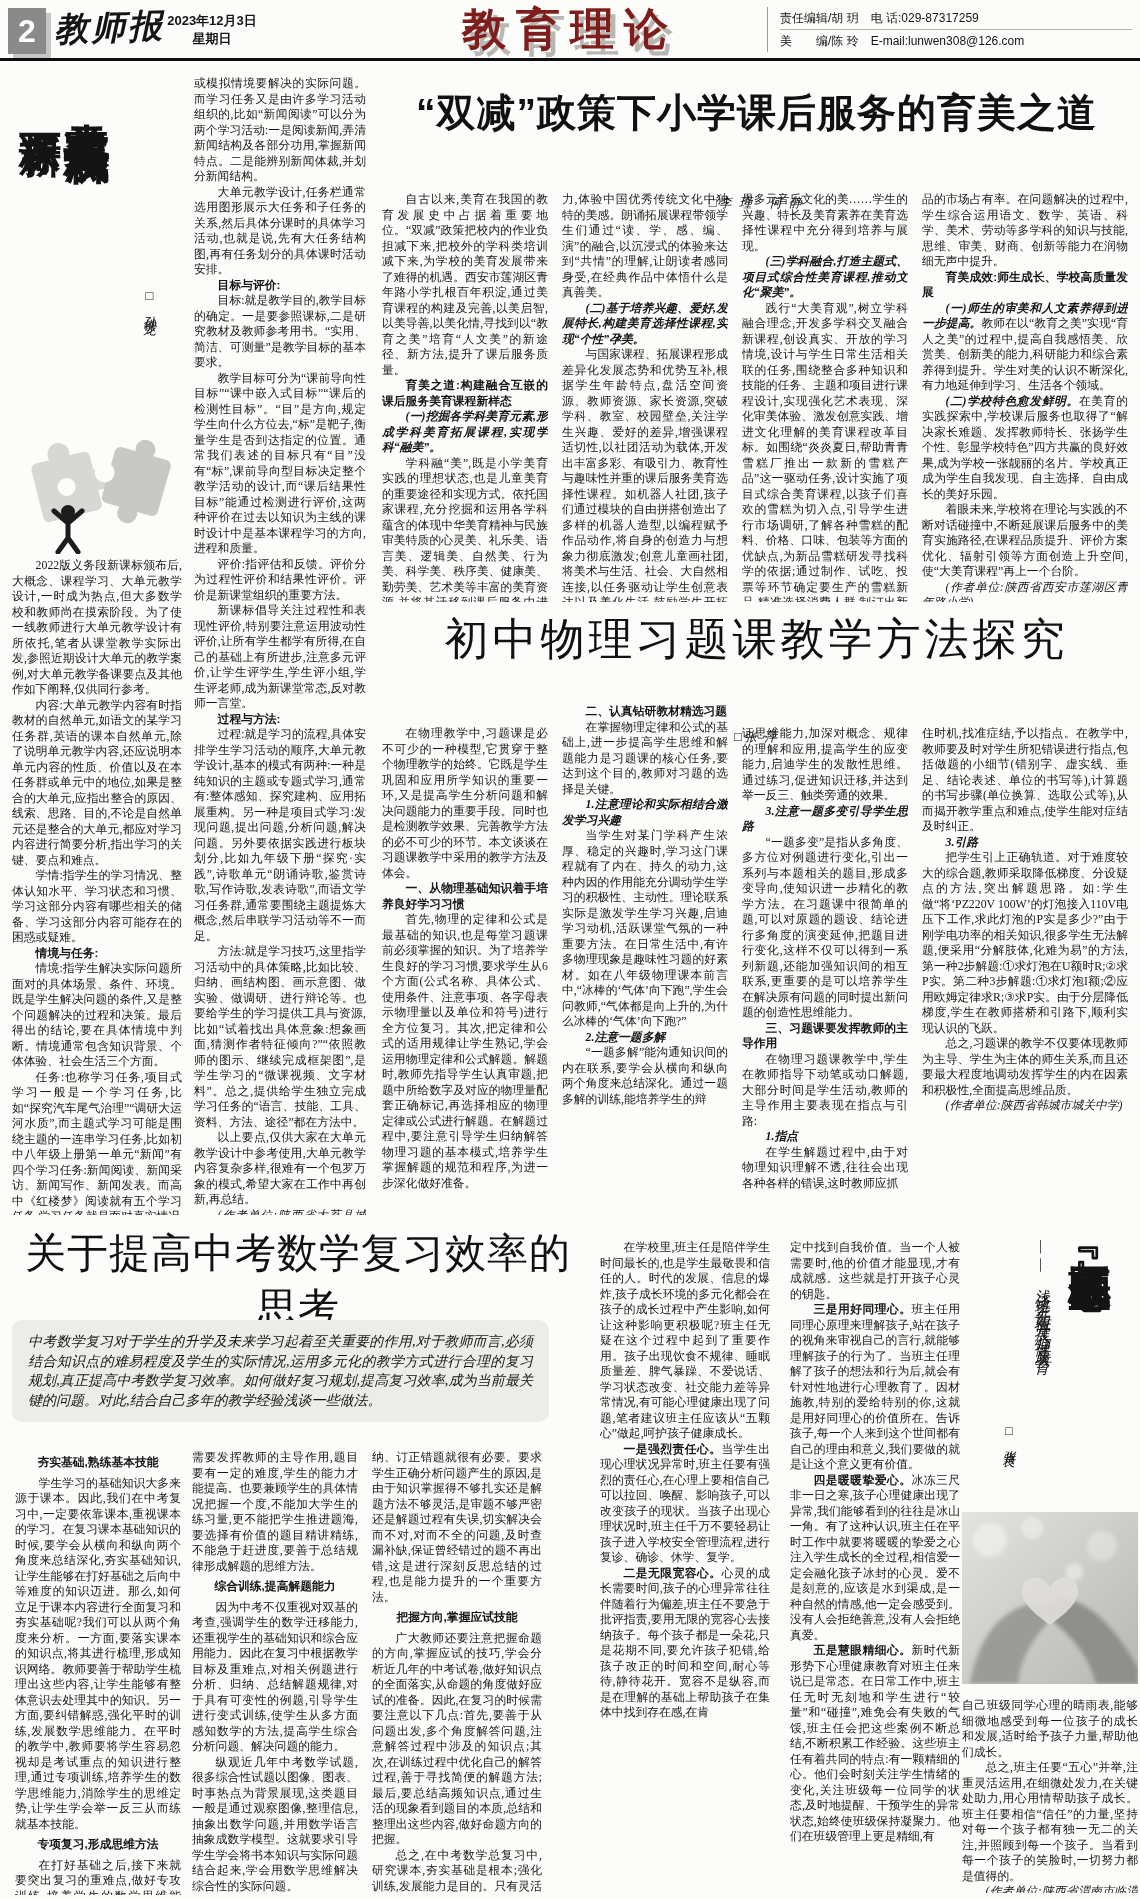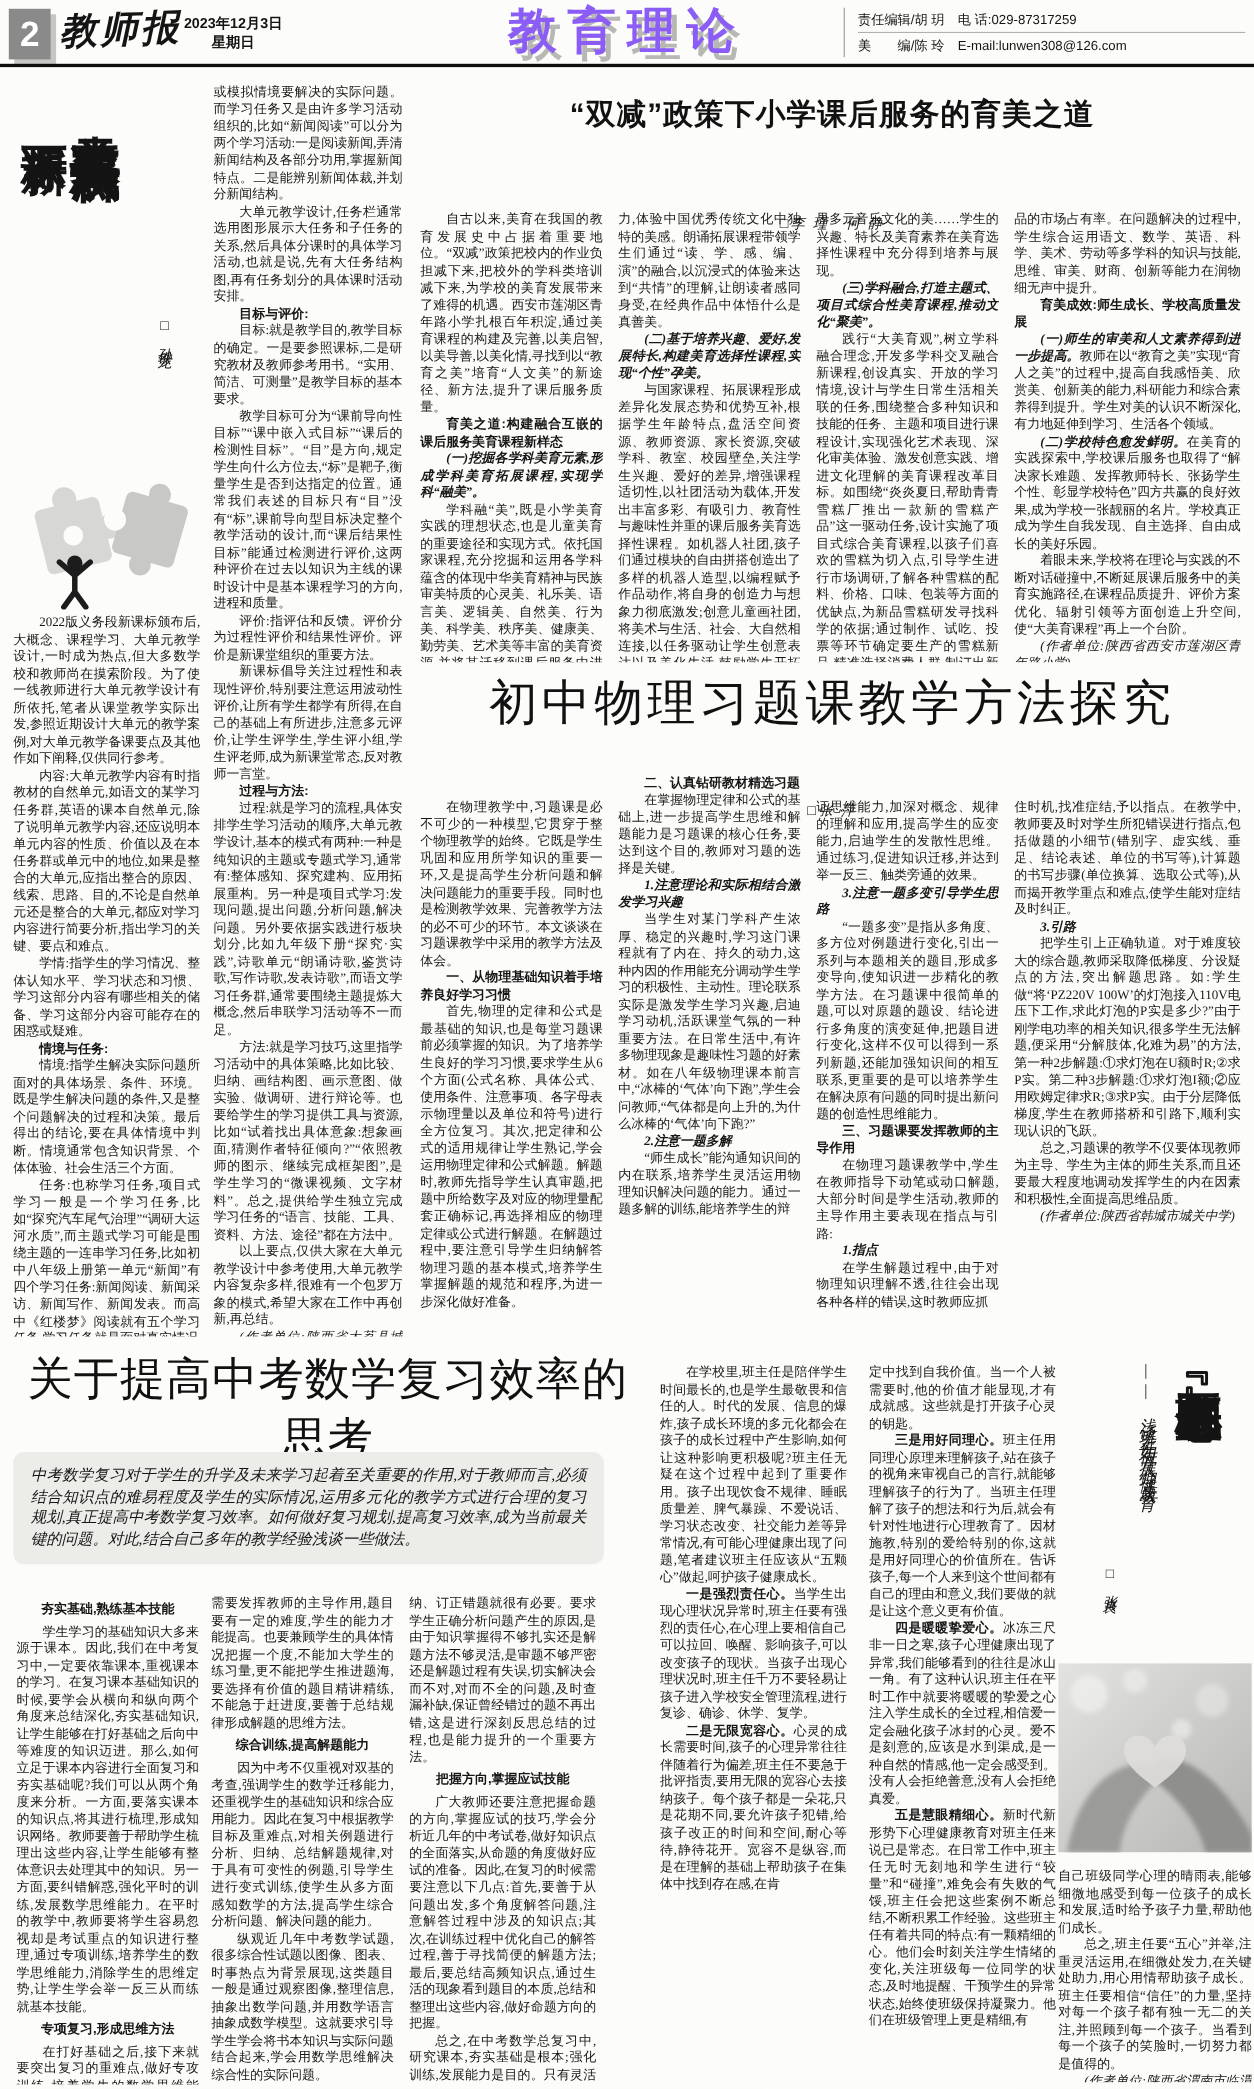--- a/index.html
+++ b/index.html
@@ -6,21 +6,21 @@
   #paper{position:relative;width:1140px;height:1899px;margin:0 auto;background:#fcfcfa;color:#141414;
          font-family:"Liberation Serif",serif;overflow:hidden;}
   
   .pagenum{position:absolute;left:8px;top:8px;width:38px;height:46px;background:#8a8a8a;color:#fff;
            font:bold 32px/46px "Liberation Sans",sans-serif;text-align:center;box-shadow:5px 5px 0 #c6c6c4;}
   .masthead{position:absolute;left:54px;top:8px;font:bold italic 34px/40px "Liberation Serif",serif;
             letter-spacing:3px;transform:rotate(-2deg);}
   .datebox{position:absolute;left:152px;top:12px;width:120px;text-align:center;
            font:bold 13px/18px "Liberation Sans",sans-serif;}
   .section-title{position:absolute;left:50%;top:4px;transform:translateX(-50%);
-           font:900 44px/50px "Liberation Sans",sans-serif;letter-spacing:10px;color:#8b5cf6;
+           font:900 44px/50px "Liberation Sans",sans-serif;letter-spacing:10px;color:#7f1d1d;
            text-shadow:5px 6px 0 #b7b7b4;}
   .editors{position:absolute;right:8px;top:7px;width:352px;font:12px/22px "Liberation Sans",sans-serif;
            border-left:1px solid #9a9a98;padding-left:12px;}
   .editors .ed-row{white-space:nowrap;}
   .editors .ed-row:first-child{border-bottom:1px solid #b0b0ae;}
   .headrule{position:absolute;left:0;top:58px;width:1140px;height:3px;background:#0e0e0e;}
   
   .col{position:absolute;font-size:11.8px;line-height:15.5px;text-align:justify;overflow:hidden;color:#161616;}
   .col p{margin:0;text-indent:2em;}
   .col p.cont{text-indent:0;}
@@ -110,21 +110,21 @@
     <p>教学目标可分为“课前导向性目标”“课中嵌入式目标”“课后的检测性目标”。“目”是方向,规定学生向什么方位去,“标”是靶子,衡量学生是否到达指定的位置。通常我们表述的目标只有“目”没有“标”,课前导向型目标决定整个教学活动的设计,而“课后结果性目标”能通过检测进行评价,这两种评价在过去以知识为主线的课时设计中是基本课程学习的方向,进程和质量。</p>
     <p>评价:指评估和反馈。评价分为过程性评价和结果性评价。评价是新课堂组织的重要方法。</p>
     <p>新课标倡导关注过程性和表现性评价,特别要注意运用波动性评价,让所有学生都学有所得,在自己的基础上有所进步,注意多元评价,让学生评学生,学生评小组,学生评老师,成为新课堂常态,反对教师一言堂。</p>
     <p class="hd">过程与方法:</p>
     <p>过程:就是学习的流程,具体安排学生学习活动的顺序,大单元教学设计,基本的模式有两种:一种是纯知识的主题或专题式学习,通常有:整体感知、探究建构、应用拓展重构。另一种是项目式学习:发现问题,提出问题,分析问题,解决问题。另外要依据实践进行板块划分,比如九年级下册“探究·实践”,诗歌单元“朗诵诗歌,鉴赏诗歌,写作诗歌,发表诗歌”,而语文学习任务群,通常要围绕主题提炼大概念,然后串联学习活动等不一而足。</p>
     <p>方法:就是学习技巧,这里指学习活动中的具体策略,比如比较、归纳、画结构图、画示意图、做实验、做调研、进行辩论等。也要给学生的学习提供工具与资源,比如“试着找出具体意象:想象画面,猜测作者特征倾向?”“依照教师的图示、继续完成框架图”,是学生学习的“微课视频、文字材料”。总之,提供给学生独立完成学习任务的“语言、技能、工具、资料、方法、途径”都在方法中。</p>
     <p>以上要点,仅供大家在大单元教学设计中参考使用,大单元教学内容复杂多样,很难有一个包罗万象的模式,希望大家在工作中再创新,再总结。</p>
     <p class="credit">(作者单位:陕西省大荔县城郊中学)</p>
   </div>
 
-  <div class="a-title" style="left:378px;top:86px;width:757px;font-size:27px;font-weight:900;letter-spacing:1px;">“双减”政策下小学课后服务的育美之道</div>
+  <div class="a-title" style="left:378px;top:86px;width:757px;font-size:39px;font-weight:900;letter-spacing:1px;">“双减”政策下小学课后服务的育美之道</div>
   <div class="a-author" style="left:378px;top:158px;width:757px;">□李 瑾　何 静</div>
 
   <div class="col" style="left:382px;top:192px;width:166px;height:410px;">
     <p>自古以来,美育在我国的教育发展史中占据着重要地位。“双减”政策把校内的作业负担减下来,把校外的学科类培训减下来,为学校的美育发展带来了难得的机遇。西安市莲湖区青年路小学扎根百年积淀,通过美育课程的构建及完善,以美启智,以美导善,以美化情,寻找到以“教育之美”培育“人文美”的新途径、新方法,提升了课后服务质量。</p>
     <p class="hd">育美之道:构建融合互嵌的课后服务美育课程新样态</p>
     <p class="kai">(一)挖掘各学科美育元素,形成学科美育拓展课程,实现学科“融美”。</p>
     <p>学科融“美”,既是小学美育实践的理想状态,也是儿童美育的重要途径和实现方式。依托国家课程,充分挖掘和运用各学科蕴含的体现中华美育精神与民族审美特质的心灵美、礼乐美、语言美、逻辑美、自然美、行为美、科学美、秩序美、健康美、勤劳美、艺术美等丰富的美育资源,并将其迁移到课后服务中进行拓展延伸。如“古画与古乐的艺术欣赏”课程,将音乐、美术课上学习的欣赏方法迁移到课后服务,通过现代与古代的音乐、美术比较,感受不同的艺术的魅</p>
   </div>
   <div class="col" style="left:562px;top:192px;width:166px;height:410px;">
     <p class="cont">力,体验中国优秀传统文化中独特的美感。朗诵拓展课程带领学生们通过“读、学、感、编、演”的融合,以沉浸式的体验来达到“共情”的理解,让朗读者感同身受,在经典作品中体悟什么是真善美。</p>
@@ -152,21 +152,21 @@
     <p>在物理教学中,习题课是必不可少的一种模型,它贯穿于整个物理教学的始终。它既是学生巩固和应用所学知识的重要一环,又是提高学生分析问题和解决问题能力的重要手段。同时也是检测教学效果、完善教学方法的必不可少的环节。本文谈谈在习题课教学中采用的教学方法及体会。</p>
     <p class="hd">一、从物理基础知识着手培养良好学习习惯</p>
     <p>首先,物理的定律和公式是最基础的知识,也是每堂习题课前必须掌握的知识。为了培养学生良好的学习习惯,要求学生从6个方面(公式名称、具体公式、使用条件、注意事项、各字母表示物理量以及单位和符号)进行全方位复习。其次,把定律和公式的适用规律让学生熟记,学会运用物理定律和公式解题。解题时,教师先指导学生认真审题,把题中所给数字及对应的物理量配套正确标记,再选择相应的物理定律或公式进行解题。在解题过程中,要注意引导学生归纳解答物理习题的基本模式,培养学生掌握解题的规范和程序,为进一步深化做好准备。</p>
   </div>
   <div class="col" style="left:562px;top:704px;width:166px;height:489px;">
     <p class="hd">二、认真钻研教材精选习题</p>
     <p>在掌握物理定律和公式的基础上,进一步提高学生思维和解题能力是习题课的核心任务,要达到这个目的,教师对习题的选择是关键。</p>
     <p class="kai">1.注意理论和实际相结合激发学习兴趣</p>
     <p>当学生对某门学科产生浓厚、稳定的兴趣时,学习这门课程就有了内在、持久的动力,这种内因的作用能充分调动学生学习的积极性、主动性。理论联系实际是激发学生学习兴趣,启迪学习动机,活跃课堂气氛的一种重要方法。在日常生活中,有许多物理现象是趣味性习题的好素材。如在八年级物理课本前言中,“冰棒的‘气体’向下跑”,学生会问教师,“气体都是向上升的,为什么冰棒的‘气体’向下跑?”</p>
     <p class="kai">2.注意一题多解</p>
-    <p>“师生成长”能沟通知识间的内在联系,培养学生灵活运用物理知识解决问题的能力。通过一题多解的训练,能培养学生的辩</p>
+    <p>“一题多解”能沟通知识间的内在联系,要学会从横向和纵向两个角度来总结深化。通过一题多解的训练,能培养学生的辩</p>
   </div>
   <div class="col" style="left:742px;top:726px;width:166px;height:489px;">
     <p class="cont">证思维能力,加深对概念、规律的理解和应用,提高学生的应变能力,启迪学生的发散性思维。通过练习,促进知识迁移,并达到举一反三、触类旁通的效果。</p>
     <p class="kai">3.注意一题多变引导学生思路</p>
     <p>“一题多变”是指从多角度、多方位对例题进行变化,引出一系列与本题相关的题目,形成多变导向,使知识进一步精化的教学方法。在习题课中很简单的题,可以对原题的题设、结论进行多角度的演变延伸,把题目进行变化,这样不仅可以得到一系列新题,还能加强知识间的相互联系,更重要的是可以培养学生在解决原有问题的同时提出新问题的创造性思维能力。</p>
     <p class="hd">三、习题课要发挥教师的主导作用</p>
     <p>在物理习题课教学中,学生在教师指导下动笔或动口解题,大部分时间是学生活动,教师的主导作用主要表现在指点与引路:</p>
     <p class="kai">1.指点</p>
     <p>在学生解题过程中,由于对物理知识理解不透,往往会出现各种各样的错误,这时教师应抓</p>
   </div>

